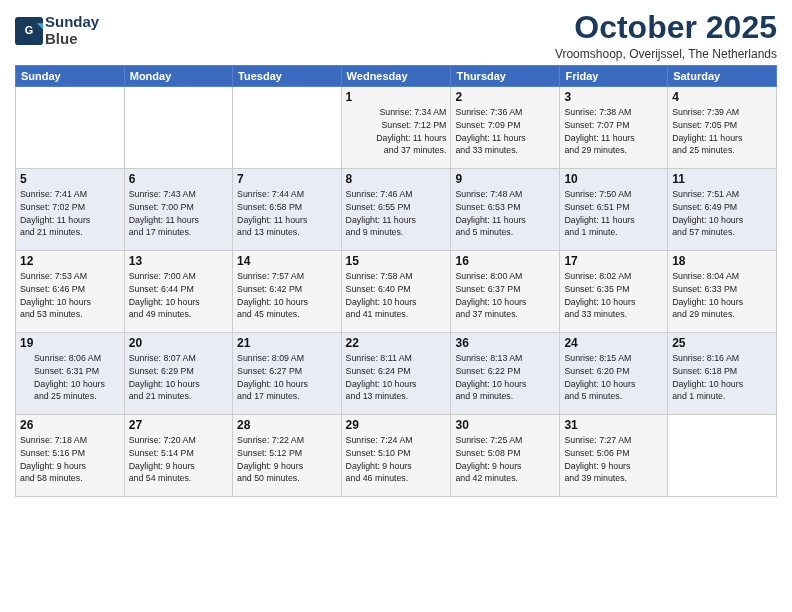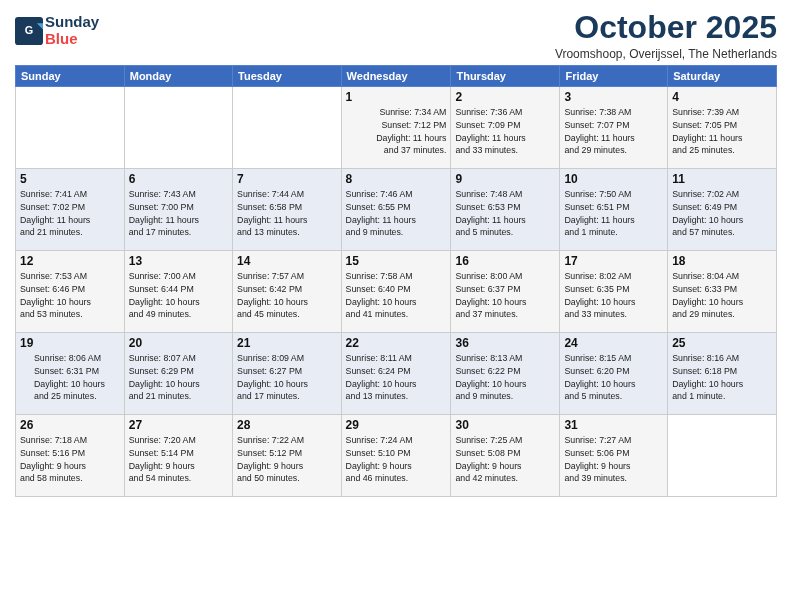--- a/index.html
+++ b/index.html
@@ -96,21 +96,21 @@
 <div class="container">
   <div class="header-row">
     <div class="logo">
       <svg class="logo-icon" viewBox="0 0 36 36" width="36" height="36">
         <rect x="0" y="0" width="36" height="36" fill="#1a3a5c" rx="4"></rect>
         <text x="18" y="22" text-anchor="middle" fill="white" font-size="14" font-weight="bold" font-family="Arial">G</text>
         <polygon points="28,8 36,8 36,16" fill="#4a9fd4"></polygon>
       </svg>
       <div>
         <div style="font-size:15px;font-weight:bold;color:#1a3a5c;line-height:1.1;">Sunday</div>
-        <div style="font-size:15px;font-weight:bold;color:#ef4444;line-height:1.1;">Blue</div>
+        <div style="font-size:15px;font-weight:bold;color:#404040;line-height:1.1;">Blue</div>
       </div>
     </div>
     <div class="title-block">
       <div class="month-title">October 2025</div>
       <div class="location-title">Vroomshoop, Overijssel, The Netherlands</div>
     </div>
   </div>
 
   <table class="calendar">
     <thead>
@@ -196,21 +196,21 @@
           </td>
           <td>
             <span class="day-num">10</span>
             <div class="day-info" style="white-space: pre-line;">Sunrise: 7:50 AM
 Sunset: 6:51 PM
 Daylight: 11 hours
 and 1 minute.</div>
           </td>
           <td>
             <span class="day-num">11</span>
-            <div class="day-info" style="white-space: pre-line;">Sunrise: 7:02 AM
+            <div class="day-info" style="white-space: pre-line;">Sunrise: 7:51 AM
 Sunset: 6:49 PM
 Daylight: 10 hours
 and 57 minutes.</div>
           </td>
         </tr>
         <tr>
           <td>
             <span class="day-num">12</span>
             <div class="day-info" style="white-space: pre-line;">Sunrise: 7:53 AM
 Sunset: 6:46 PM

